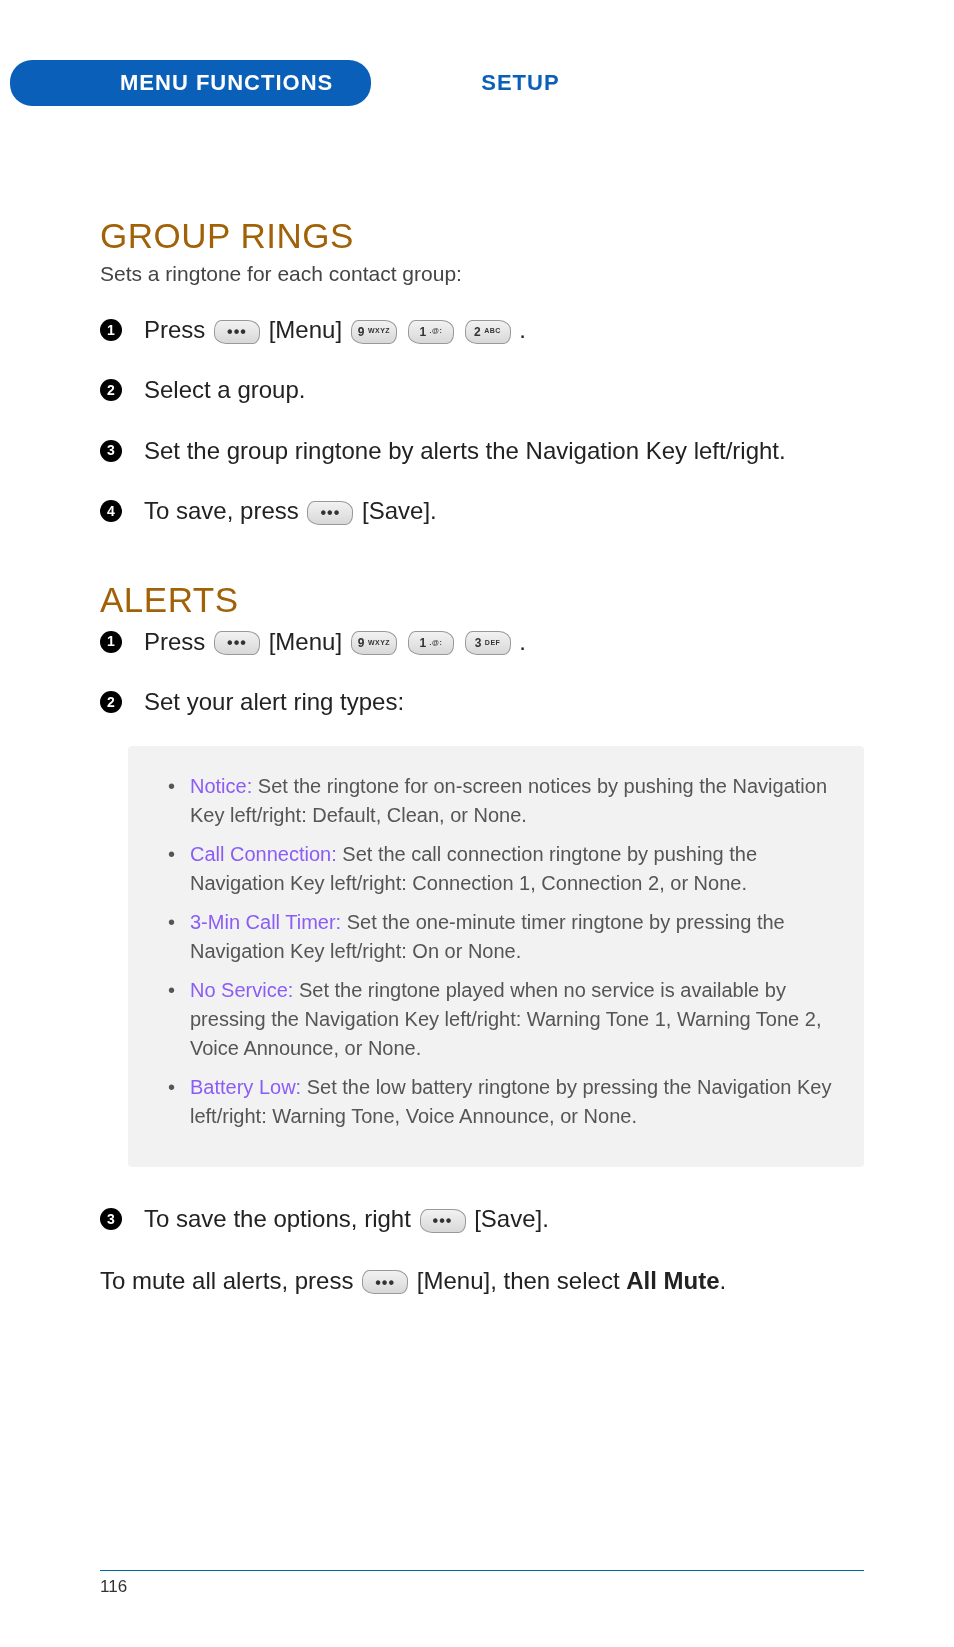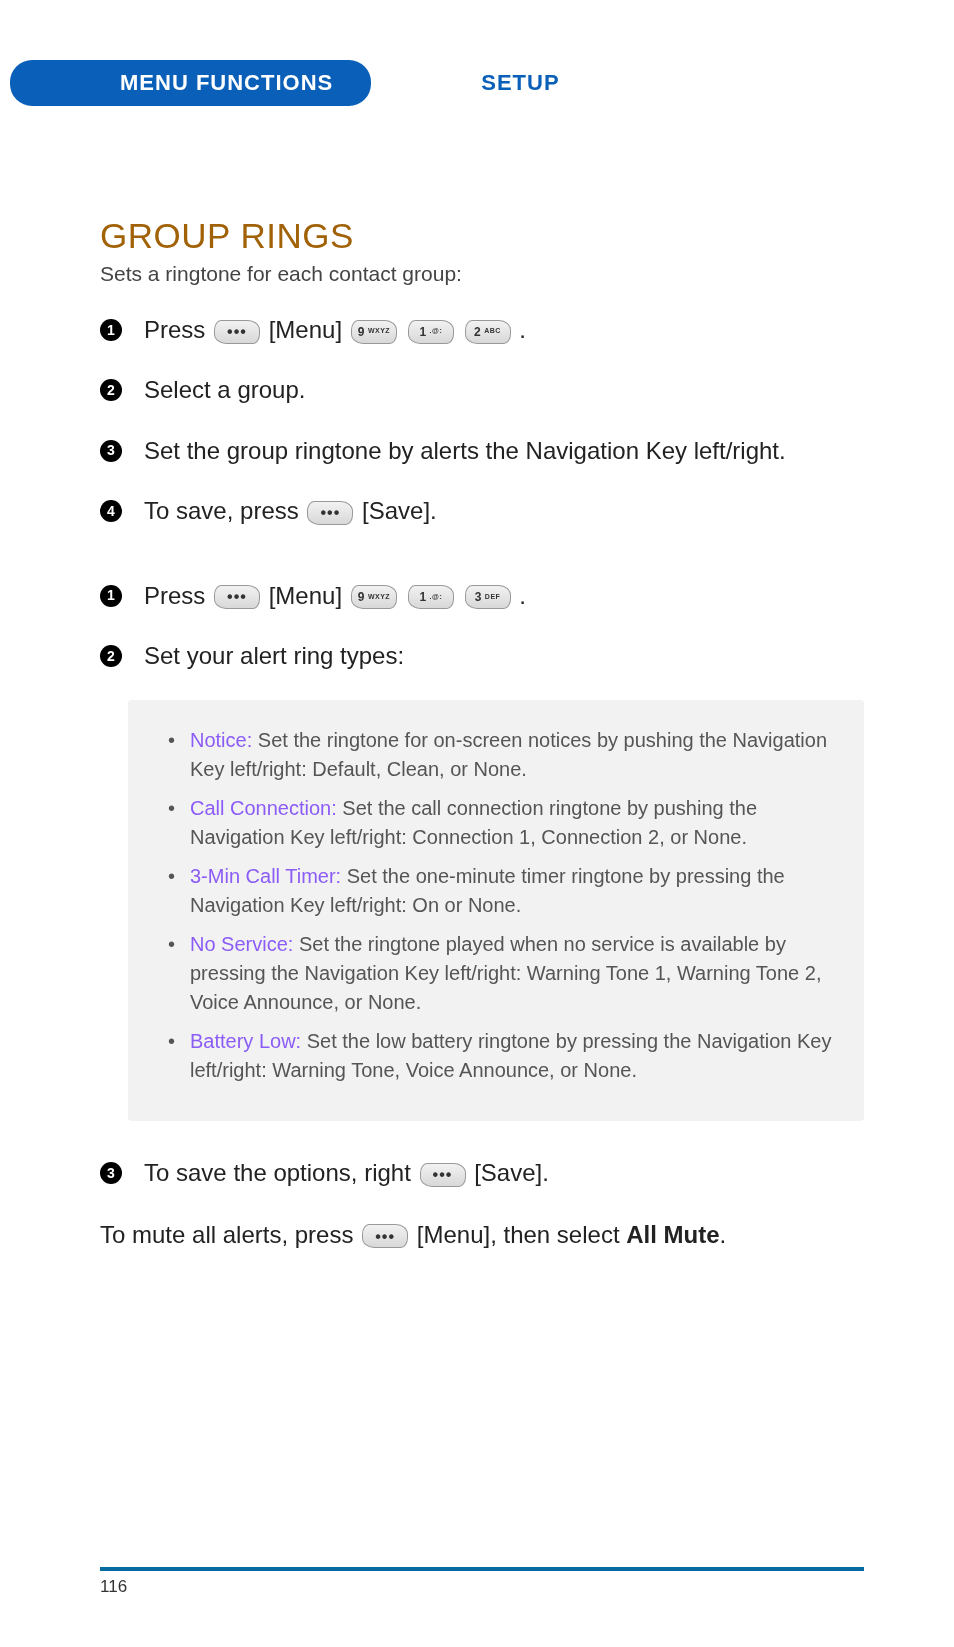--- a/index.html
+++ b/index.html
@@ -135,21 +135,21 @@
     color: #222;
     line-height: 1.45;
     margin-top: 6px;
   }
   .mute-line .bold { font-weight: 700; }
   .footer {
     position: absolute;
     left: 100px;
     right: 90px;
     bottom: 50px;
-    border-top: 4px solid #0369a1;
+    border-top: 1px solid #0369a1;
     padding-top: 6px;
     font-size: 17px;
     color: #333;
   }
 </style>
 </head>
 <body>
 
 <div class="page">
 
@@ -194,20 +194,21 @@
     <li>
       <span class="step-marker">4</span>
       <span class="step-body">
         <span>To save, press </span>
         <span class="key dots">•••</span>
         <span>[Save].</span>
       </span>
     </li>
   </ol>
 
+  <h2 class="section-heading">ALERTS</h2>
 
   <ol class="steps" style="margin-bottom:12px">
     <li>
       <span class="step-marker">1</span>
       <span class="step-body">
         <span>Press </span>
         <span class="key dots">•••</span>
         <span>[Menu]</span>
         <span class="key">
             <span class="k-num">9</span>

